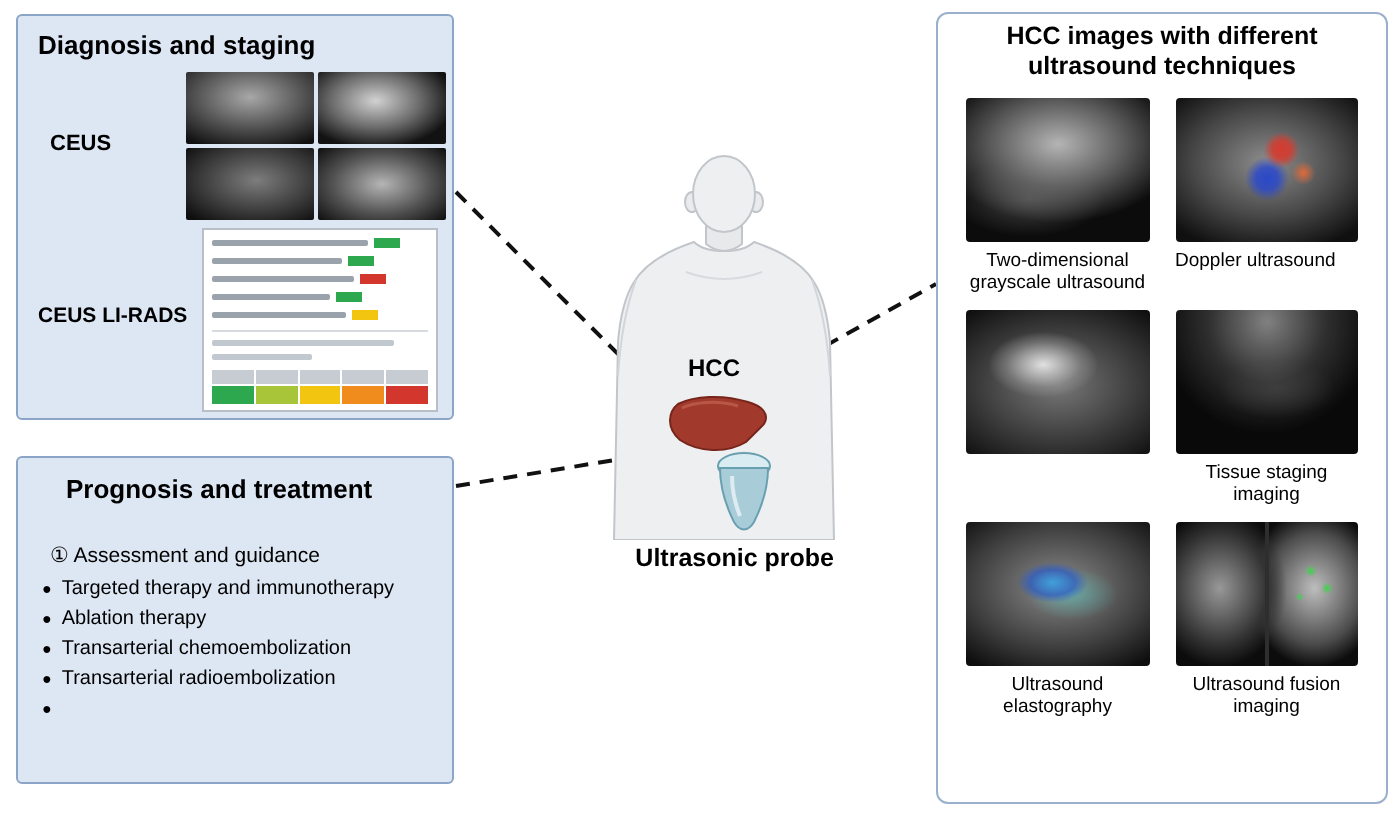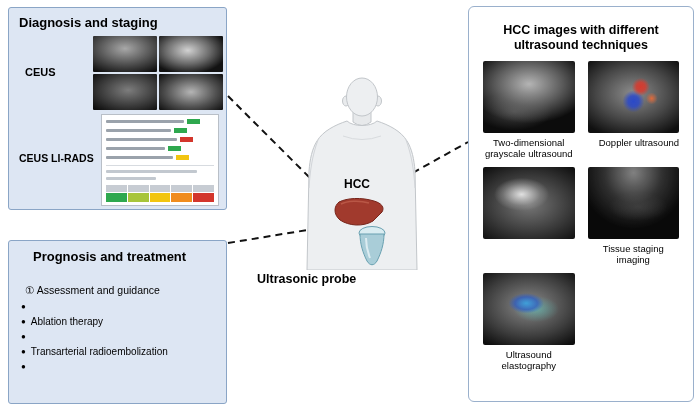--- a/index.html
+++ b/index.html
@@ -27,32 +27,32 @@
     background: #fff; border: 1px solid #b9bfc7; padding: 4px 4px 3px; display: flex; flex-direction: column; }
   .lr-row { display: flex; align-items: center; gap: 3px; margin-bottom: 4px; }
   .lr-bar { height: 3px; background: #9aa2ab; border-radius: 1px; }
   .lr-bar2 { height: 3px; background: #c2c8cf; border-radius: 1px; }
   .lr-chip { width: 13px; height: 5px; flex: 0 0 auto; }
   .lr-sep { height: 1px; background: #d7dbe0; margin: 1px 0 4px; }
   .lr-table { display: grid; grid-template-columns: repeat(5, 1fr); gap: 1px; margin-top: auto; }
   .lr-cell { height: 9px; }
   .lr-head { height: 7px; background: #c7ccd3; }
 
-  #prognosis-box { left: 8px; top: 240px; width: 219px; height: 164px; padding: 8px 8px 5px 12px; }
+  #prognosis-box { left: 8px; top: 228px; width: 219px; height: 164px; padding: 8px 8px 5px 12px; }
   .prog-title { font-size: 13px; font-weight: bold; padding-left: 12px; margin-bottom: 7px; }
   .prog-numbered { font-size: 10.5px; line-height: 13px; padding-left: 14px; text-indent: -10px; margin: 20px 0 3px 0; }
   .prog-bullet { display: flex; gap: 5px; font-size: 10px; line-height: 13.5px; margin-bottom: 1px; }
   .blt { flex: 0 0 auto; font-size: 8px; line-height: 14px; }
 
   
   #techniques-box { position: absolute; left: 468px; top: 6px; width: 226px; height: 396px;
-    background: #fff; border: 1.5px solid #9ab0cc; border-radius: 6px; z-index: 2; padding: 16px 10px; }
+    background: #fff; border: 1.5px solid #9ab0cc; border-radius: 6px; z-index: 2; padding: 4px 10px; }
   .tech-title { font-size: 12.5px; font-weight: bold; text-align: center; line-height: 15px; padding: 0 16px; margin-bottom: 8px; }
   .tech-grid { display: grid; grid-template-columns: 1fr 1fr; column-gap: 13px; row-gap: 7px; padding: 0 4px; }
-  .tech-fig { display: flex; flex-direction: column; align-items: flex-end; }
+  .tech-fig { display: flex; flex-direction: column; align-items: flex-start; }
   .tech-img { width: 100%; height: 72px; border-radius: 2px; }
   .tech-caption { font-size: 9.5px; text-align: center; line-height: 11px; margin-top: 4px; min-height: 23px; }
 
   
   .us { background-color: #0c0c0c; }
   .us-grayscale { background:
     radial-gradient(ellipse 85% 70% at 50% 32%, rgba(195,195,195,.92) 0%, rgba(112,112,112,.8) 42%, rgba(25,25,25,0) 78%),
     radial-gradient(ellipse 55% 35% at 34% 70%, rgba(90,90,90,.7), rgba(0,0,0,0) 75%), #0c0c0c; }
   .us-doppler { background:
     radial-gradient(circle 9px at 58% 36%, #d53b2f 0%, rgba(213,59,47,.85) 50%, rgba(213,59,47,0) 100%),
@@ -78,21 +78,21 @@
     radial-gradient(ellipse 42% 62% at 76% 46%, #bdbdbd, #4c4c4c 62%, rgba(0,0,0,0) 88%), #0c0c0c; }
 
   .ceus-t1 { background: radial-gradient(ellipse 85% 85% at 50% 35%, #a8a8a8, #4a4a4a 55%, #101010 90%), #0c0c0c; }
   .ceus-t2 { background: radial-gradient(ellipse 70% 75% at 45% 40%, #d2d2d2, #6a6a6a 50%, #121212 88%), #0c0c0c; }
   .ceus-t3 { background: radial-gradient(ellipse 80% 80% at 55% 45%, #7d7d7d, #3a3a3a 55%, #0e0e0e 90%), #0c0c0c; }
   .ceus-t4 { background: radial-gradient(ellipse 75% 80% at 50% 50%, #b5b5b5, #515151 52%, #101010 90%), #0c0c0c; }
 
   
   .body-figure { position: absolute; left: 287px; top: 76px; width: 150px; height: 194px; z-index: 2; }
   .hcc-label { position: absolute; left: 344px; top: 177px; font-size: 12px; font-weight: bold; z-index: 3; }
-  .probe-label { position: absolute; left: 257px; top: 272px; width: 160px; text-align: left;
+  .probe-label { position: absolute; left: 257px; top: 272px; width: 160px; text-align: right;
     font-size: 12.5px; font-weight: bold; z-index: 3; }
 </style>
 </head>
 <body>
 
 <div class="canvas">
 
   <svg id="connectors" width="700" height="408" viewBox="0 0 700 408">
     <line x1="228" y1="96" x2="344" y2="212" stroke="#111111" stroke-width="2" stroke-dasharray="7 5"></line>
     <line x1="228" y1="243" x2="344" y2="224" stroke="#111111" stroke-width="2" stroke-dasharray="7 5"></line>
@@ -150,27 +150,29 @@
         <i class="lr-cell" style="background:#d3362c"></i>
       </div>
     </div>
   </div>
 
   <div class="panel" id="prognosis-box">
     <div class="prog-title">Prognosis and treatment</div>
     <div class="prog-numbered">① Assessment and guidance</div>
     <div class="prog-bullet">
       <span class="blt">●</span>
+      <span>Targeted therapy and immunotherapy</span>
     </div>
     <div class="prog-bullet">
       <span class="blt">●</span>
       <span>Ablation therapy</span>
     </div>
     <div class="prog-bullet">
       <span class="blt">●</span>
+      <span>Transarterial chemoembolization</span>
     </div>
     <div class="prog-bullet">
       <span class="blt">●</span>
       <span>Transarterial radioembolization</span>
     </div>
     <div class="prog-bullet">
       <span class="blt">●</span>
     </div>
   </div>
 
@@ -215,16 +217,20 @@
         <div class="tech-img us us-ceus"></div>
       </div>
       <div class="tech-fig">
         <div class="tech-img us us-harmonic"></div>
         <div class="tech-caption">Tissue staging imaging</div>
       </div>
       <div class="tech-fig">
         <div class="tech-img us us-elasto"></div>
         <div class="tech-caption">Ultrasound elastography</div>
       </div>
+      <div class="tech-fig">
+        <div class="tech-img us us-fusion"></div>
+        <div class="tech-caption">Ultrasound fusion imaging</div>
+      </div>
     </div>
   </div>
 
 </div>
 
 </body></html>

